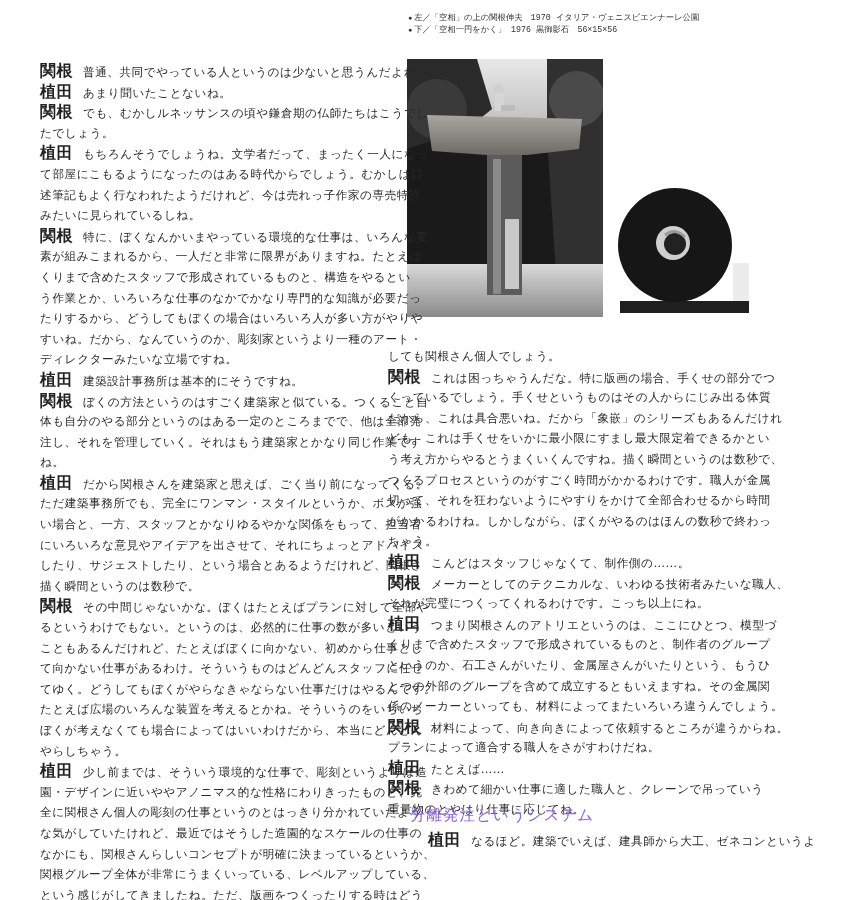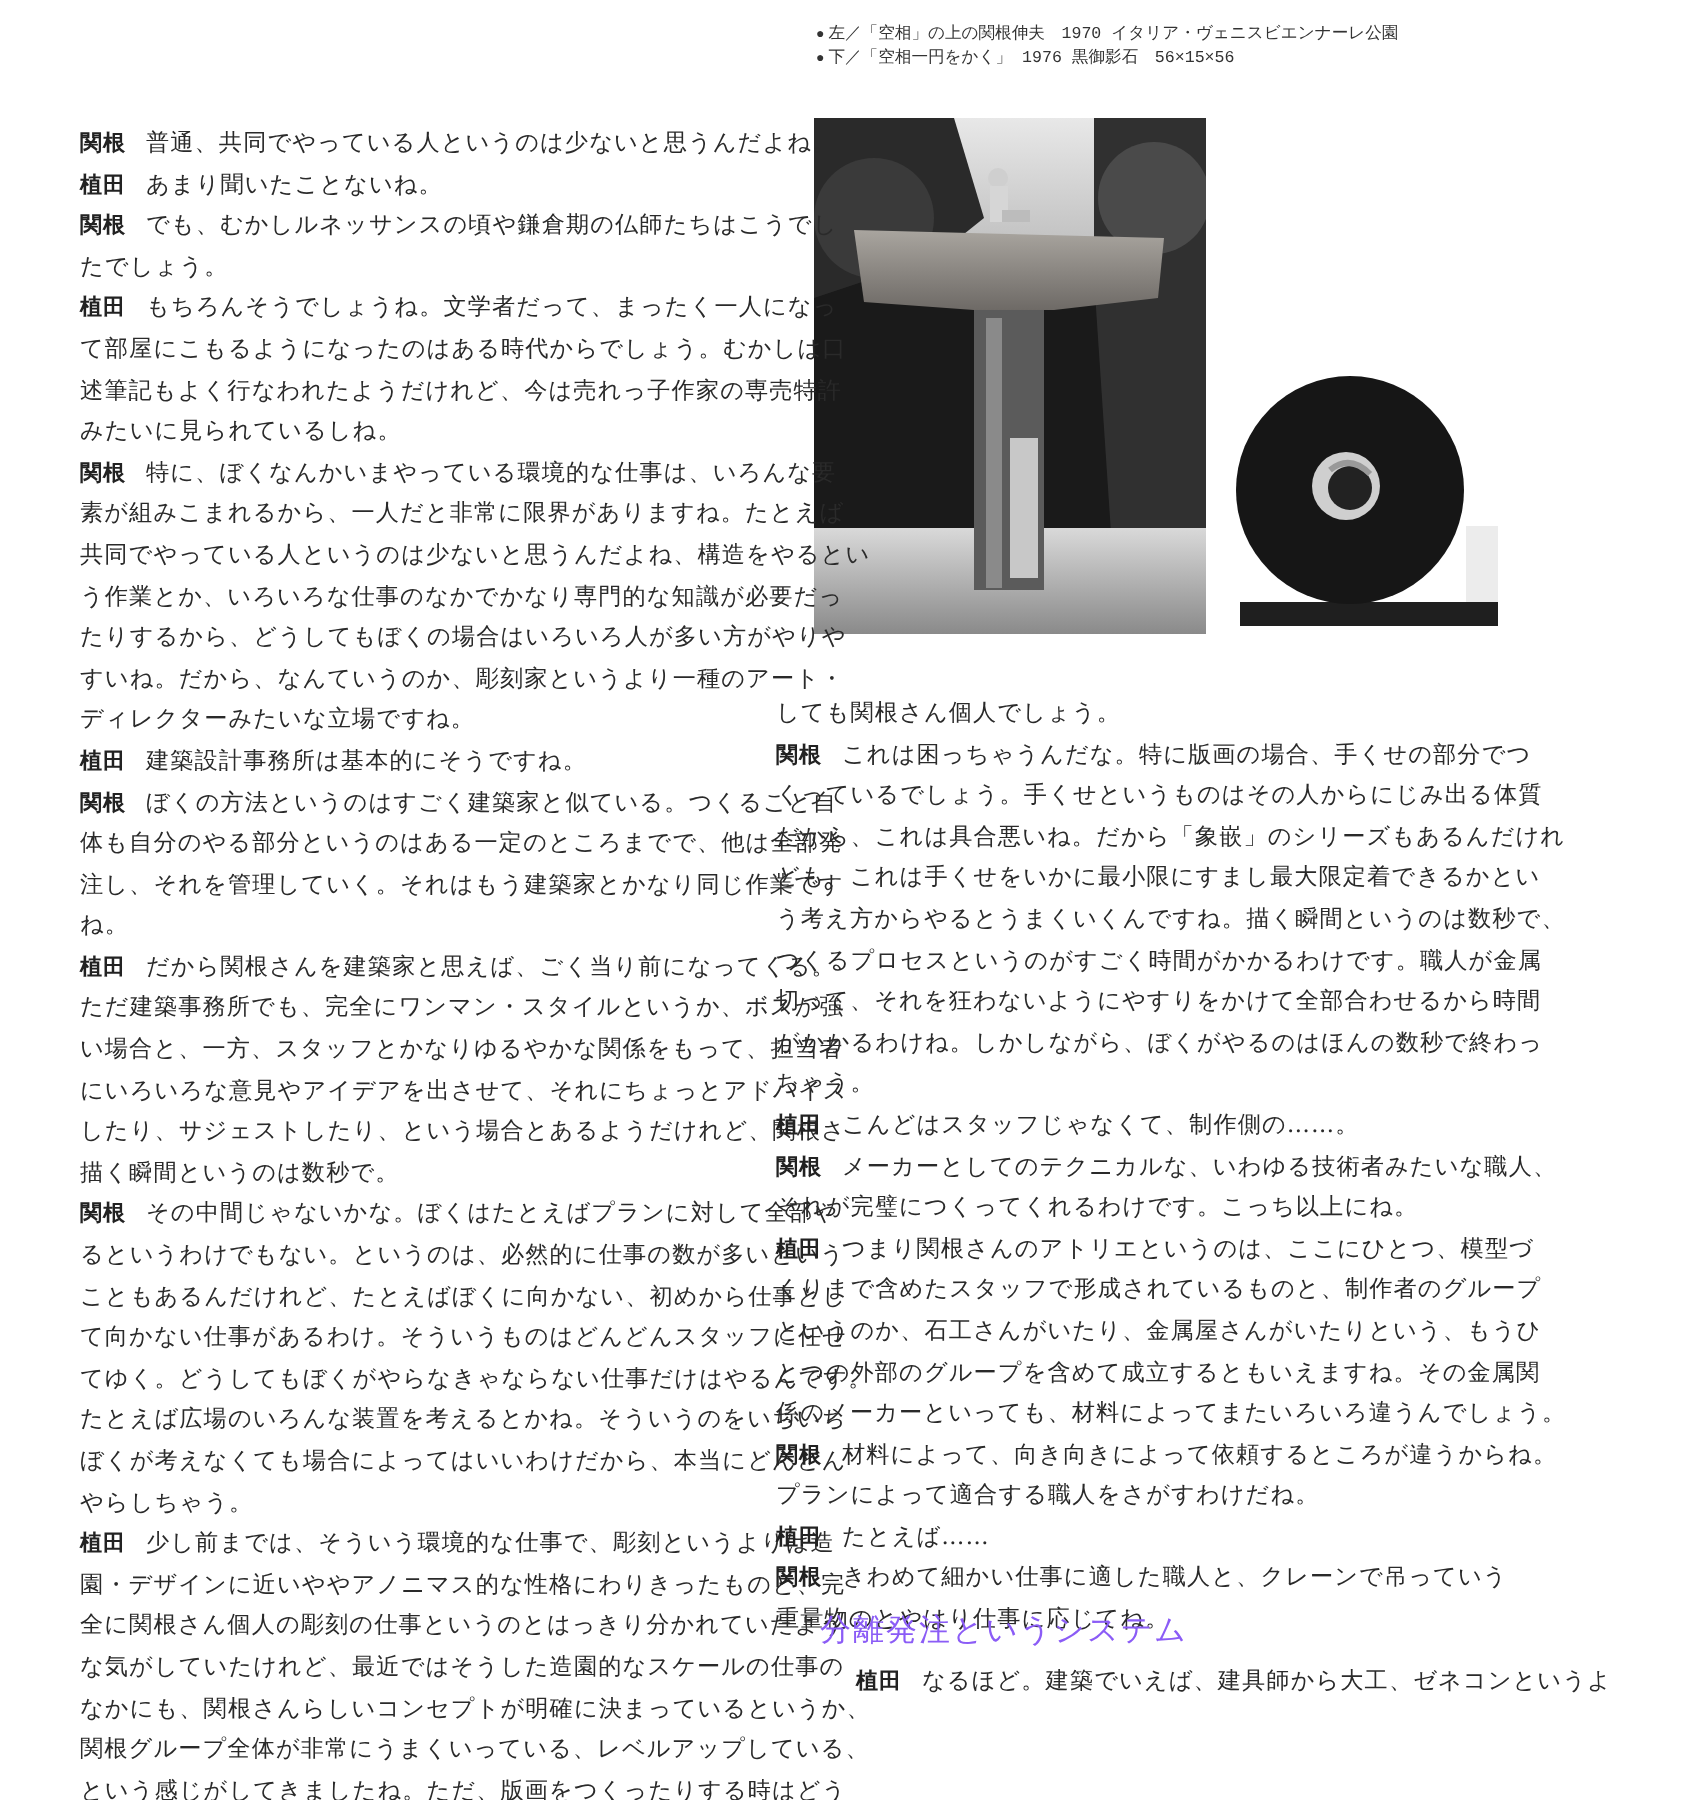--- a/index.html
+++ b/index.html
@@ -4,21 +4,21 @@
   <style>
     html, body { margin: 0; padding: 0; background: #ffffff; }
     body { width: 843px; height: 900px; position: relative; overflow: hidden;
            font-family: "DejaVu Serif", "Liberation Serif", serif; color: #2a2a2a; }
     .col { position: absolute; }
     .col-left { left: 40px; top: 61px; width: 355px; }
     .col-right { left: 388px; top: 346px; width: 345px; }
     .line { height: 20.6px; line-height: 20.6px; font-size: 11.6px; white-space: nowrap;
             letter-spacing: 0.55px; overflow: visible; }
     .spk { font-family: "DejaVu Sans", "Liberation Sans", sans-serif; font-weight: bold;
-           font-size: 11px; margin-right: 10px; color: #222; letter-spacing: 0.5px; }
+           font-size: 16px; margin-right: 10px; color: #222; letter-spacing: 0.5px; }
     .captions { position: absolute; left: 408px; top: 12px; font-family: Liberation Mono, monospace;
                 font-size: 8.3px; color: #333; line-height: 12px; }
     .caption-line { white-space: nowrap; }
     .bullet { font-size: 7px; margin-right: 2px; }
     .photo1 { position: absolute; left: 407px; top: 59px; width: 196px; height: 258px; background: #1e1e1e; overflow: hidden; }
     .photo2 { position: absolute; left: 615px; top: 183px; width: 134px; height: 134px; background: #fff; overflow: hidden; }
     .section-heading { position: absolute; left: 410px; top: 805px; font-size: 15.5px; color: #8b5cf6;
                        letter-spacing: 1px; font-family: "DejaVu Serif", "Liberation Serif", serif; }
     .after-heading { position: absolute; left: 428px; top: 830px; width: 345px; }
   </style>
@@ -79,21 +79,21 @@
   <div class="line"><span class="spk">関根</span><span>普通、共同でやっている人というのは少ないと思うんだよね。</span></div>
   <div class="line"><span class="spk">植田</span><span>あまり聞いたことないね。</span></div>
   <div class="line"><span class="spk">関根</span><span>でも、むかしルネッサンスの頃や鎌倉期の仏師たちはこうでし</span></div>
   <div class="line"><span>たでしょう。</span></div>
   <div class="line"><span class="spk">植田</span><span>もちろんそうでしょうね。文学者だって、まったく一人になっ</span></div>
   <div class="line"><span>て部屋にこもるようになったのはある時代からでしょう。むかしは口</span></div>
   <div class="line"><span>述筆記もよく行なわれたようだけれど、今は売れっ子作家の専売特許</span></div>
   <div class="line"><span>みたいに見られているしね。</span></div>
   <div class="line"><span class="spk">関根</span><span>特に、ぼくなんかいまやっている環境的な仕事は、いろんな要</span></div>
   <div class="line"><span>素が組みこまれるから、一人だと非常に限界がありますね。たとえば</span></div>
-  <div class="line"><span>共同でやっている人というのは少ないと思うんだよね、構造をやるとい</span></div>
+  <div class="line"><span>くりまで含めたスタッフで形成されているものと、構造をやるとい</span></div>
   <div class="line"><span>う作業とか、いろいろな仕事のなかでかなり専門的な知識が必要だっ</span></div>
   <div class="line"><span>たりするから、どうしてもぼくの場合はいろいろ人が多い方がやりや</span></div>
   <div class="line"><span>すいね。だから、なんていうのか、彫刻家というより一種のアート・</span></div>
   <div class="line"><span>ディレクターみたいな立場ですね。</span></div>
   <div class="line"><span class="spk">植田</span><span>建築設計事務所は基本的にそうですね。</span></div>
   <div class="line"><span class="spk">関根</span><span>ぼくの方法というのはすごく建築家と似ている。つくること自</span></div>
   <div class="line"><span>体も自分のやる部分というのはある一定のところまでで、他は全部発</span></div>
   <div class="line"><span>注し、それを管理していく。それはもう建築家とかなり同じ作業です</span></div>
   <div class="line"><span>ね。</span></div>
   <div class="line"><span class="spk">植田</span><span>だから関根さんを建築家と思えば、ごく当り前になってくる。</span></div>

